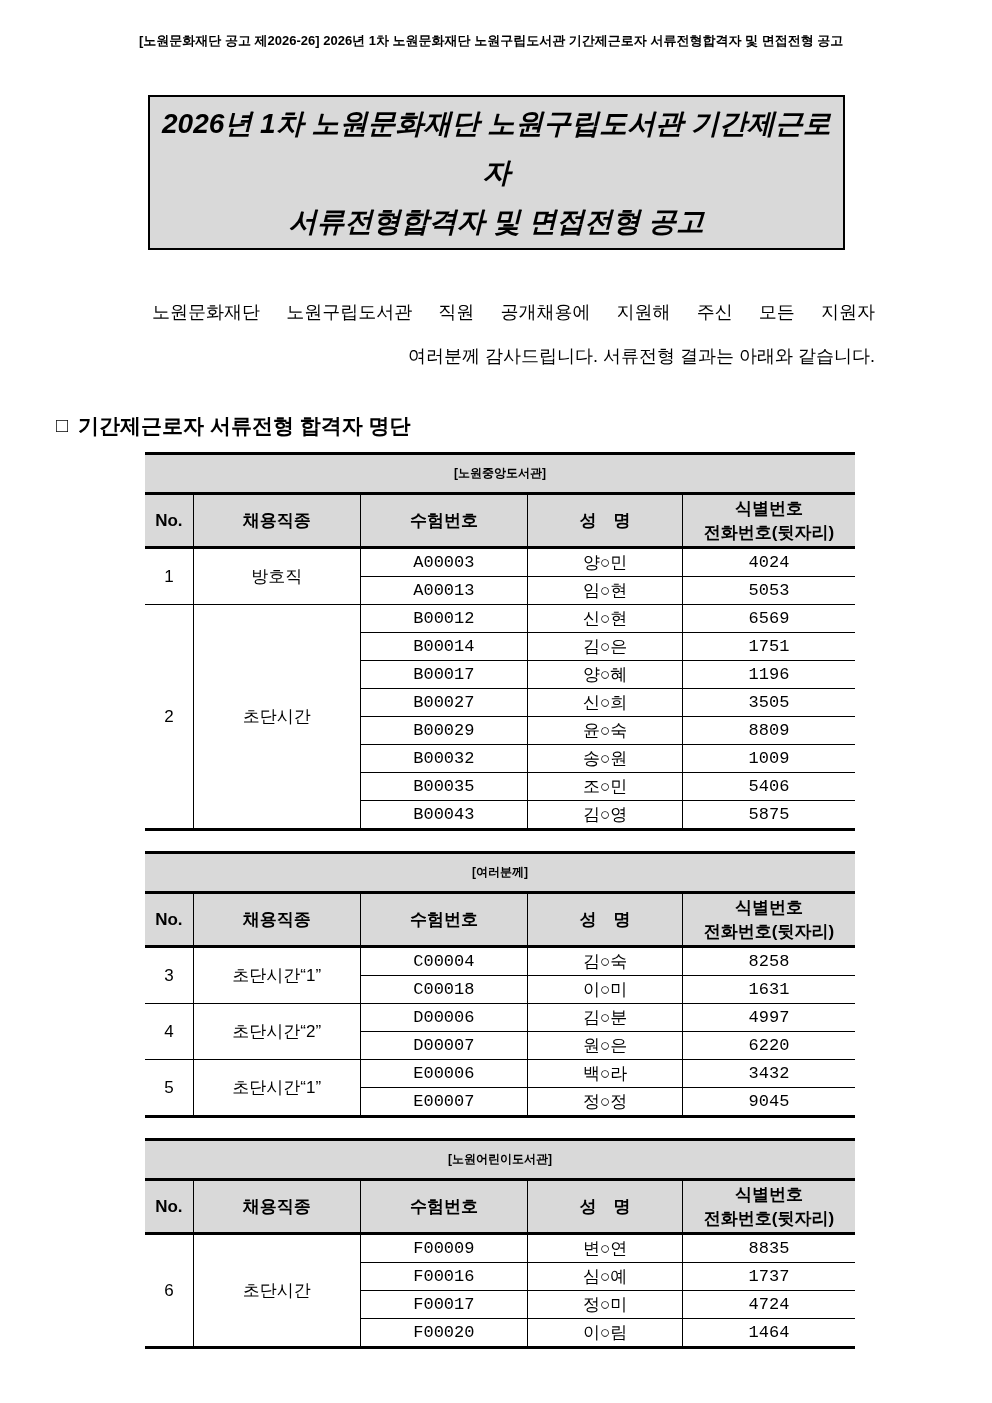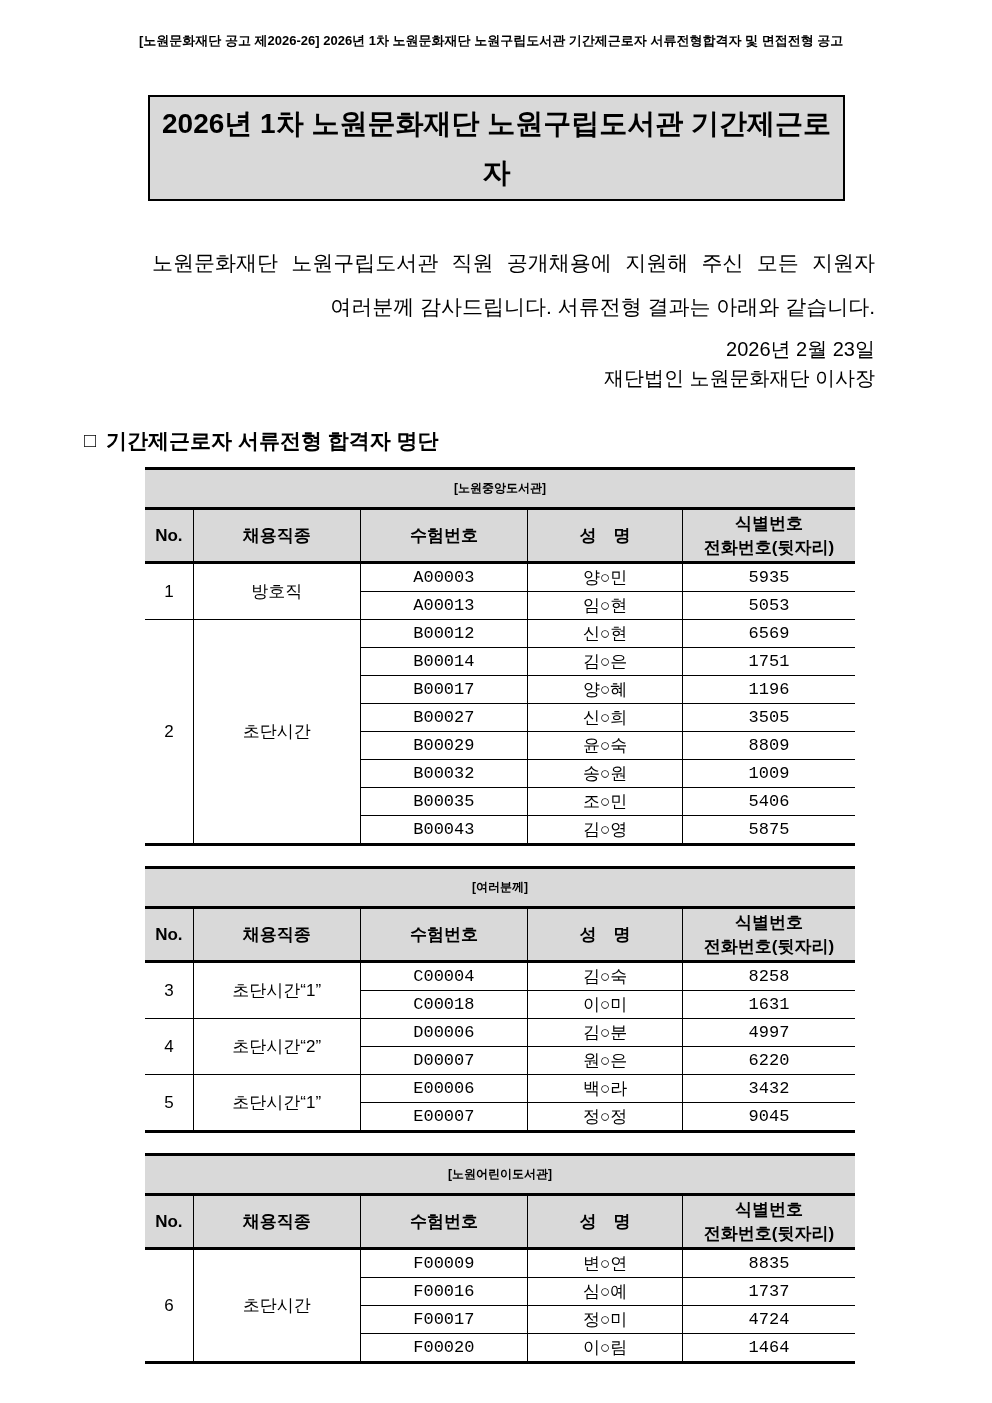--- a/index.html
+++ b/index.html
@@ -23,45 +23,46 @@
     box-sizing: border-box;
     margin: 45px 0 0 148px;
     width: 697px;
     background: var(--shaded, #d9d9d9);
     border: 2px solid #000;
     text-align: center;
     font-size: 28px;
     font-weight: 700;
     line-height: 49px;
     padding: 2px 10px;
+    font-style: italic;
   }
 
   .body-par {
     margin: 40px 17px 0 122px;
     width: 753px;
-    font-size: 21px;
+    font-size: 18px;
     line-height: 44px;
   }
   .body-par .l1 {
     padding-left: 30px;
     text-align: justify;
     text-align-last: justify;
   }
   .body-par .l2 { text-align: right; }
 
   .date-block {
     margin: 6px 0 0 122px;
     width: 753px;
     text-align: right;
     font-size: 20px;
     line-height: 29px;
   }
 
   .section-heading {
-    margin: 34px 0 0 84px;
+    margin: 34px 0 0 56px;
     font-size: 21px;
     font-weight: 700;
   }
   .section-heading .marker {
     display: inline-block;
     font-weight: 400;
     font-size: 20px;
     margin-right: 10px;
     transform: translateY(-1px);
   }
@@ -105,31 +106,28 @@
 </style>
 </head>
 <body>
 
 <div class="page">
 
   <div class="top-header">[노원문화재단 공고 제2026-26] 2026년 1차 노원문화재단 노원구립도서관 기간제근로자 서류전형합격자 및 면접전형 공고</div>
 
   <div class="title-box">
     <div>2026년 1차 노원문화재단 노원구립도서관 기간제근로자</div>
+    <div>서류전형합격자 및 면접전형 공고</div>
   </div>
 
   <div class="body-par">
     <div class="l1">노원문화재단 노원구립도서관 직원 공개채용에 지원해 주신 모든 지원자</div>
     <div class="l2">여러분께 감사드립니다. 서류전형 결과는 아래와 같습니다.</div>
   </div>
 
-  <div class="date-block">
-    <div>2026년 2월 23일</div>
-    <div>재단법인 노원문화재단 이사장</div>
-  </div>
 
   <div class="section-heading">
     <span class="marker">□</span><span>기간제근로자 서류전형 합격자 명단</span>
   </div>
 
   <div>
       <table class="doc-table">
         <colgroup>
           <col style="width: 6.8%;">
           <col style="width: 23.5%;">
@@ -147,21 +145,21 @@
             <th>수험번호</th>
             <th>성　명</th>
             <th>식별번호
 전화번호(뒷자리)</th>
           </tr>
           <tr>
             <td rowspan="2" class="group">1</td>
             <td rowspan="2" class="group">방호직</td>
             <td class="data">A00003</td>
             <td class="data">양○민</td>
-            <td class="data">5935</td>
+            <td class="data">4024</td>
           </tr>
           <tr>
             <td class="data">A00013</td>
             <td class="data">임○현</td>
             <td class="data">5053</td>
           </tr>
           <tr>
             <td rowspan="8" class="group">2</td>
             <td rowspan="8" class="group">초단시간</td>
             <td class="data">B00012</td>

